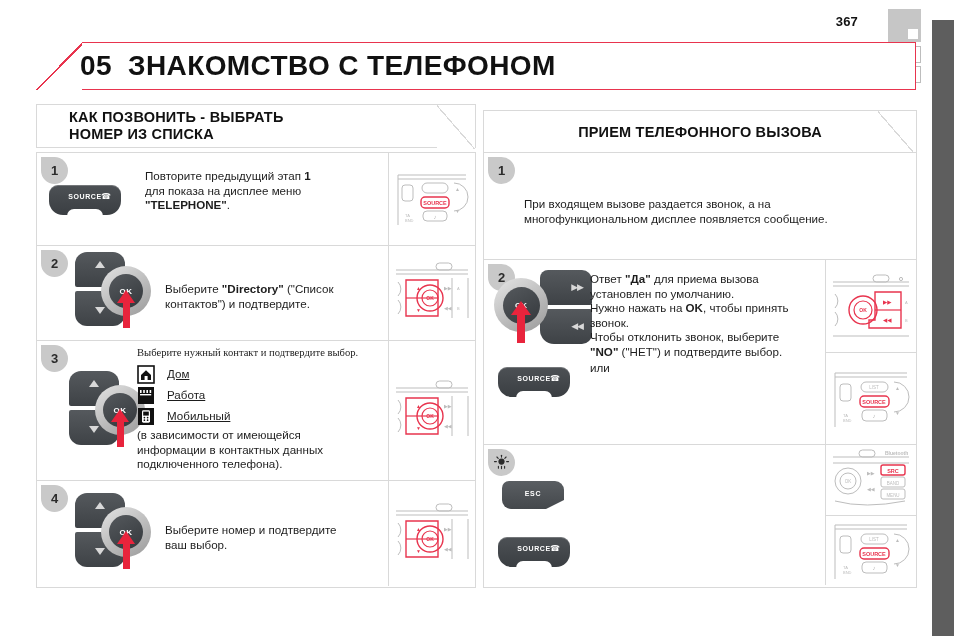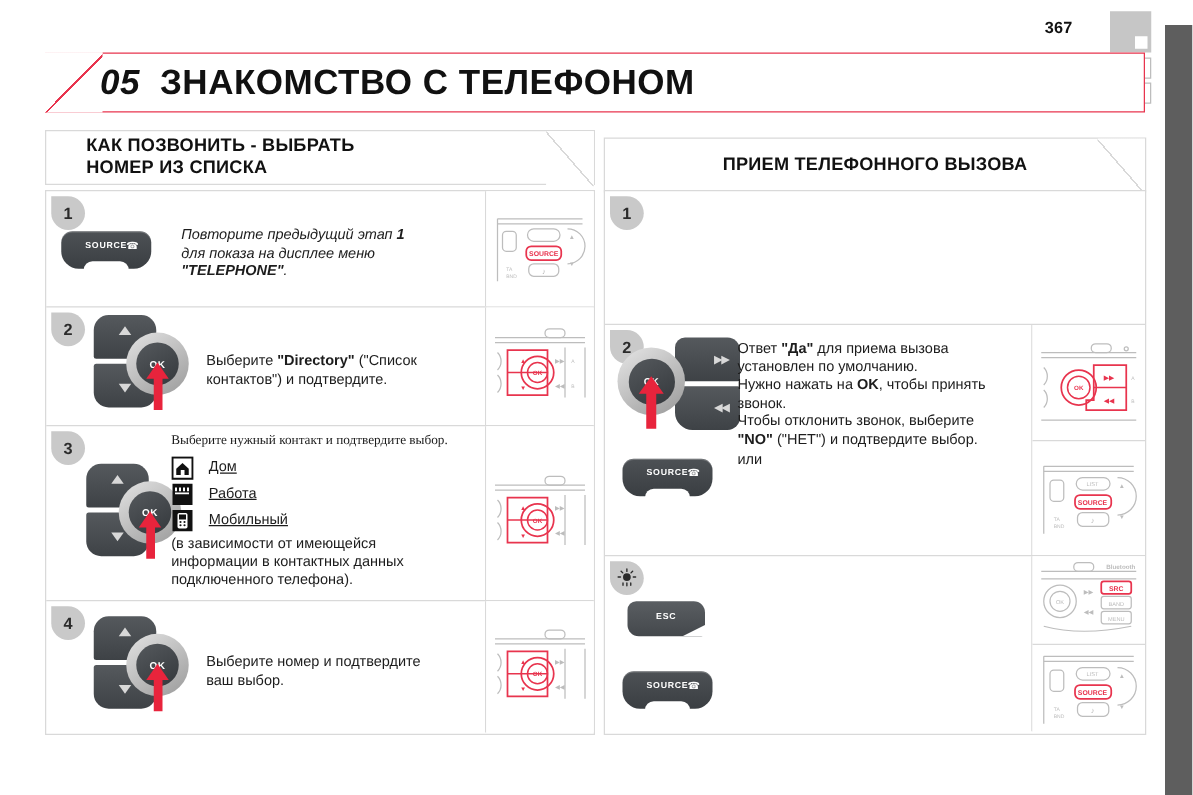--- a/index.html
+++ b/index.html
@@ -39,21 +39,21 @@
   }
   .title-cut:after{
     content:"";position:absolute;left:-1px;top:-2px;width:50px;height:52px;
     background:linear-gradient(to bottom right,#fff 0 49%,transparent 49%);
   }
   .title-text{
     position:absolute;left:80px;top:50px;
     font-size:28px;font-weight:bold;letter-spacing:.4px;color:#111;
     white-space:nowrap;
   }
-  .title-text .num{margin-right:16px;font-style:italic;}
+  .title-text .num{margin-right:16px;}
 
   
   .sec-head{
     position:absolute;height:44px;background:#fff;border:1px solid #d9d9d9;
     box-sizing:border-box;
   }
   .sec-head .label{
     position:absolute;font-size:14.5px;font-weight:bold;color:#111;
     line-height:17px;letter-spacing:.2px;
   }
@@ -241,21 +241,21 @@
     <div class="steps">
 
       <div class="row" style="height:93px;">
         <div class="cell-main">
           <div class="badge">1</div>
           <div class="src-btn" style="left:12px;top:32px;">
             <div class="lbl">SOURCE</div>
             <div class="ph" style="left:52px;">☎</div>
             <div class="notch"></div>
           </div>
-          <div class="body-text" style="left:108px;top:28px;font-style:italic;">
+          <div class="body-text" style="left:108px;top:16px;">
             <span>Повторите предыдущий этап <b>1</b><br>для показа на дисплее меню<br><b>"TELEPHONE"</b>.</span>
           </div>
         </div>
         <div class="cell-img" style="width:86px;">
           <div class="thumb">
             <svg width="80" height="76" viewBox="0 0 80 76">
               <g stroke="#bdbdbd" fill="none" stroke-width="1">
                 <line x1="6" y1="14" x2="74" y2="14"></line>
                 <line x1="6" y1="18" x2="74" y2="18"></line>
                 <line x1="6" y1="14" x2="6" y2="64"></line>
@@ -469,20 +469,23 @@
 
     </div>
   </div>
 
   <div class="col right">
     <div class="steps">
 
       <div class="row" style="height:107px;">
         <div class="cell-main">
           <div class="badge">1</div>
+          <div class="body-text" style="left:40px;top:44px;">
+            <span>При входящем вызове раздается звонок, а на<br>многофункциональном дисплее появляется сообщение.</span>
+          </div>
         </div>
       </div>
 
       <div class="row" style="height:185px;">
         <div class="cell-main">
           <div class="badge">2</div>
 
           <div class="ctrl2" style="left:10px;top:8px;">
             <div class="pad up">
                 <div class="gl">▶▶</div>

